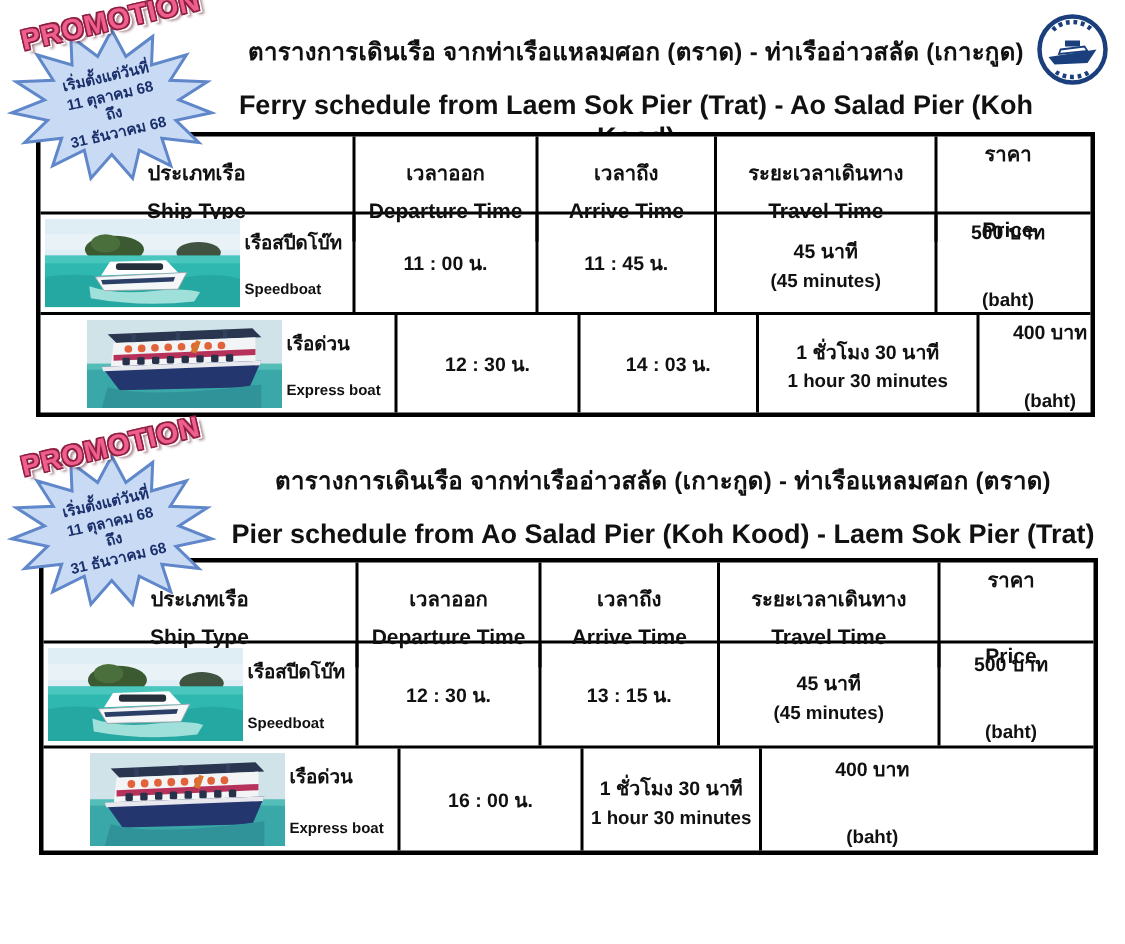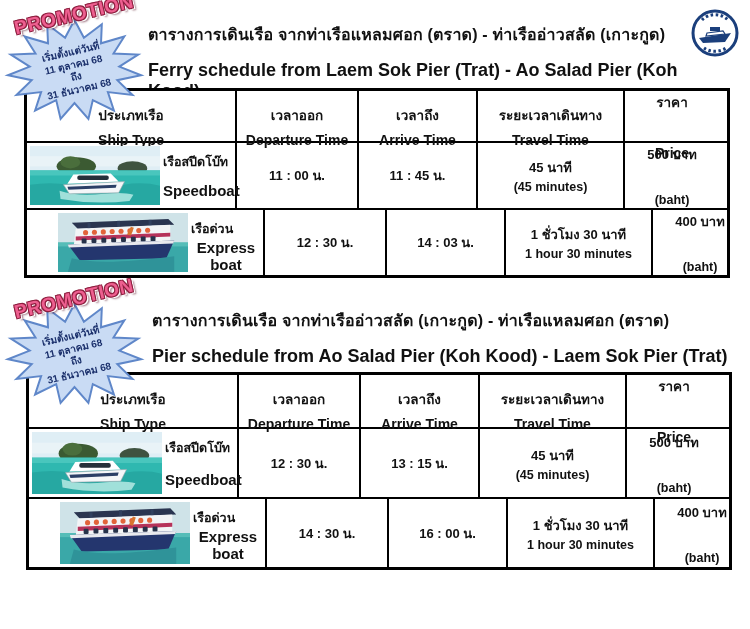--- a/index.html
+++ b/index.html
@@ -1,20 +1,20 @@
 <!DOCTYPE html>
 <html><head>
 <meta charset="utf-8">
 <style>
   html,body{margin:0;padding:0;background:#fff;}
   #page{position:relative;width:750px;height:629px;background:#ffffff;overflow:hidden;
         font-family:"Liberation Sans","DejaVu Sans",sans-serif;color:#111;}
 
   
-  .titles{position:absolute;text-align:left;}
+  .titles{position:absolute;text-align:center;}
   .title-th{font-size:16px;font-weight:bold;letter-spacing:.2px;}
   .title-en{font-size:18px;font-weight:bold;margin-top:13px;}
 
   
   .promo{position:absolute;width:150px;height:120px;z-index:5;}
   .promo svg.burst-svg{position:absolute;left:0;top:10px;width:145px;height:108px;}
   .promo-word{position:absolute;left:2px;top:0px;width:140px;text-align:center;
       transform:rotate(-13deg);font-size:19px;font-weight:bold;letter-spacing:.5px;
       color:#ee5f90;
       text-shadow:-1px -1px 0 #8e1f3f,1px -1px 0 #8e1f3f,-1px 1px 0 #8e1f3f,
@@ -40,21 +40,21 @@
   .h-th{font-size:13.5px;font-weight:bold;}
   .h-en{font-size:14px;font-weight:bold;margin-top:6px;}
   .cell-main{font-size:13px;font-weight:bold;}
   .cell-sub{font-size:12.5px;font-weight:bold;margin-top:2px;}
   .photo{position:absolute;left:3px;top:3px;bottom:3px;width:130px;overflow:hidden;}
   .photo svg{width:100%;height:100%;display:block;}
   .shiplabel{position:absolute;left:136px;right:2px;top:0;bottom:0;
       display:flex;flex-direction:column;justify-content:space-between;
       padding:9px 0;align-items:flex-start;}
   .ship-th{font-size:12.5px;font-weight:bold;}
-  .ship-en{font-size:15px;font-weight:bold;}
+  .ship-en{font-size:10px;font-weight:bold;}
 </style>
 </head>
 <body>
 
 <svg width="0" height="0" style="position:absolute">
   <defs>
     <symbol id="speedboat" viewBox="0 0 132 58" preserveAspectRatio="none">
       <rect x="0" y="0" width="132" height="26" fill="#dfeef5"></rect>
       <rect x="0" y="10" width="132" height="10" fill="#e9f3f7"></rect>
       <ellipse cx="47" cy="20" rx="20" ry="9" fill="#3b5a32"></ellipse>
@@ -293,23 +293,20 @@
             <svg preserveAspectRatio="none">
               <use href="#expressboat"></use>
             </svg>
           </div>
         <div class="shiplabel">
             <span class="ship-th">เรือด่วน</span>
             <span class="ship-en">Express boat</span>
           </div>
       </div>
       <div class="td">
-          <span class="cell-main">14 : 30 น.</span>
-        </div>
-      <div class="td">
           <span class="cell-main">16 : 00 น.</span>
         </div>
       <div class="td">
           <span class="cell-main">1 ชั่วโมง 30 นาที</span>
           <span class="cell-sub">1 hour 30 minutes</span>
         </div>
       <div class="td">
           <span class="cell-main">400 บาท</span>
           <span class="cell-sub">(baht)</span>
         </div>

